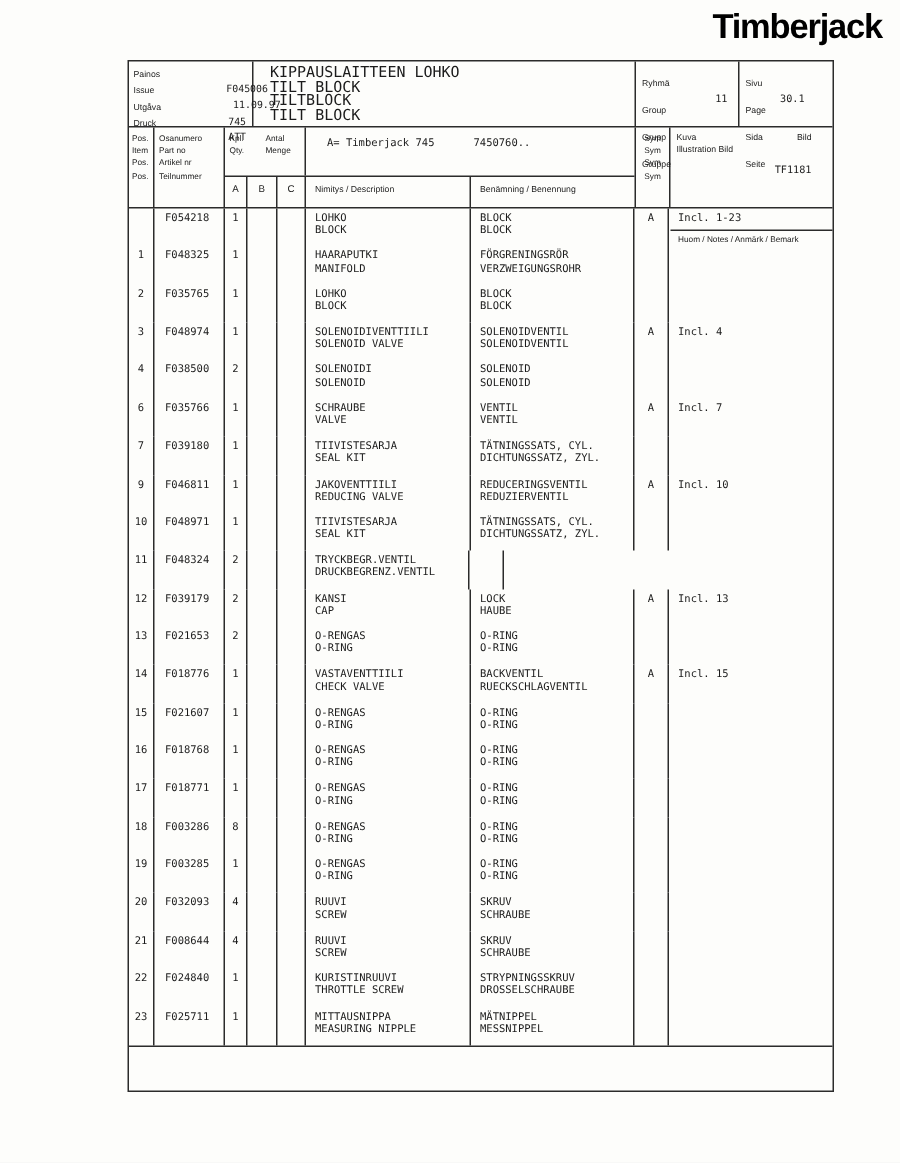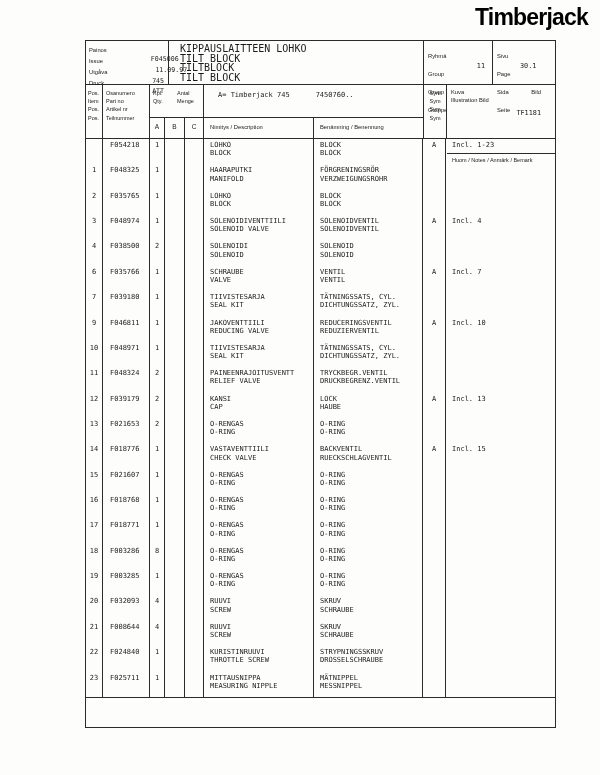--- a/index.html
+++ b/index.html
@@ -352,24 +352,20 @@
     <div class="c-sym"></div>
     <div class="c-note"></div>
   </div>
 
   <div class="prow">
     <div class="c-pos">11</div>
     <div class="c-part">F048324</div>
     <div class="c-qa">2</div>
     <div class="c-qb"></div>
     <div class="c-qc"></div>
-    <div class="c-desc two-line">
-      <div>PAINEENRAJOITUSVENTT</div>
-      <div>RELIEF VALVE</div>
-    </div>
     <div class="c-ben two-line">
       <div>TRYCKBEGR.VENTIL</div>
       <div>DRUCKBEGRENZ.VENTIL</div>
     </div>
     <div class="c-sym"></div>
     <div class="c-note"></div>
   </div>
 
   <div class="prow">
     <div class="c-pos">12</div>

